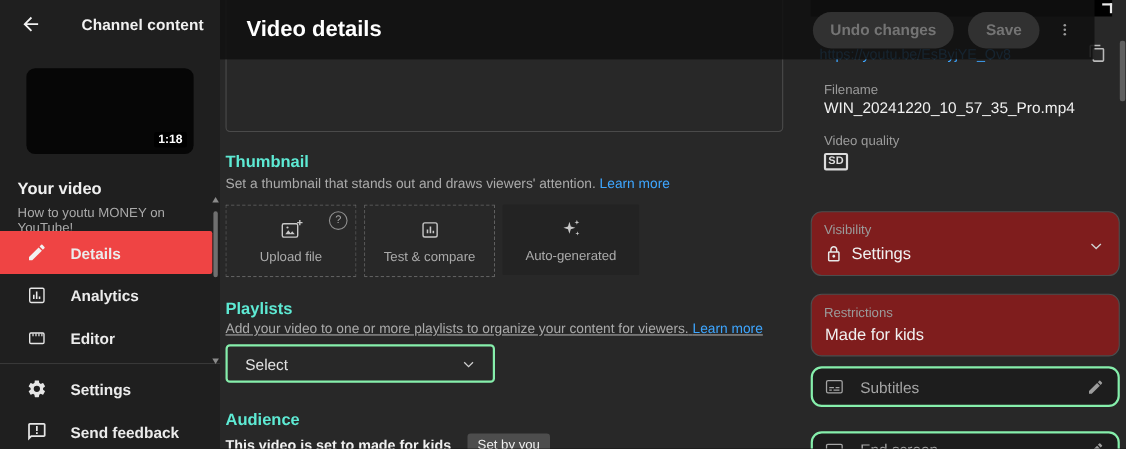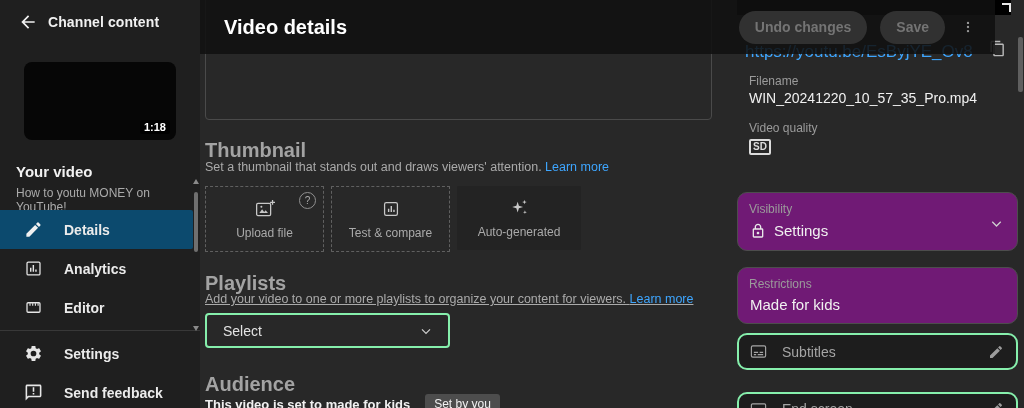--- a/index.html
+++ b/index.html
@@ -2,45 +2,45 @@
 <html><head>
 <meta charset="utf-8">
 <style>
   html,body{margin:0;padding:0;background:#121212;}
   .app{position:relative;width:1024px;height:408px;background:#282828;overflow:hidden;
        font-family:"Liberation Sans",sans-serif;color:#f1f1f1;-webkit-font-smoothing:antialiased;}
   svg{display:block;}
 
   
   .sidebar{position:absolute;left:0;top:0;width:200px;height:408px;background:#1f1f1f;z-index:2;}
-  .back-row{position:absolute;left:18px;top:12px;display:flex;align-items:center;gap:10px;}
+  .back-row{position:absolute;left:18px;top:12px;display:flex;align-items:center;gap:36px;}
   .back-label{font-size:14px;font-weight:700;color:#f1f1f1;letter-spacing:.1px;}
   .video-thumb{position:absolute;left:24px;top:62px;width:152px;height:78px;background:#060606;border-radius:8px;}
   .duration-badge{position:absolute;right:6px;bottom:6px;background:rgba(0,0,0,.85);color:#fff;
                   font-size:11px;font-weight:700;padding:1px 4px;border-radius:2px;}
   .yv-title{position:absolute;left:16px;top:163px;font-size:15px;font-weight:700;color:#f1f1f1;}
   .yv-sub{position:absolute;left:16px;top:186px;font-size:12px;color:#aaa;}
   .nav{position:absolute;left:0;top:210px;width:200px;}
   .nav-item{display:flex;align-items:center;height:39px;padding-left:24px;gap:21px;cursor:pointer;width:169px;}
-  .nav-item.selected{background:#0c4a6e;width:169px;border-radius:0 2px 2px 0;}
+  .nav-item.selected{background:#ef4444;width:169px;border-radius:0 2px 2px 0;}
   .nav-label{font-size:14px;font-weight:700;color:#ebebeb;}
   .nav-divider{position:absolute;left:0;top:330px;width:200px;height:1px;background:#383838;}
   .nav-lower{position:absolute;left:0;top:334px;width:200px;}
   
   .side-sb{position:absolute;left:193px;top:177px;width:6px;height:156px;z-index:3;}
   .sb-arrow-up{position:absolute;left:0;top:2px;width:0;height:0;border-left:3px solid transparent;
                border-right:3px solid transparent;border-bottom:5px solid #8a8a8a;}
   .sb-thumb{position:absolute;left:1px;top:15px;width:4px;height:60px;background:#6f6f6f;border-radius:2px;}
   .sb-arrow-down{position:absolute;left:0;bottom:2px;width:0;height:0;border-left:3px solid transparent;
                border-right:3px solid transparent;border-top:5px solid #8a8a8a;}
 
   
   .desc-box{position:absolute;left:205px;top:-42px;width:505px;height:160px;border:1px solid #4a4a4a;
             border-radius:4px;background:transparent;z-index:1;}
-  .section-heading{font-size:20px;font-weight:700;color:#a3a3a3;}
+  .section-heading{font-size:15px;font-weight:700;color:#5eead4;}
   .section-desc{font-size:12.5px;color:#aaa;}
   .link-blue{color:#3ea6ff;cursor:pointer;}
   .h-thumbnail{position:absolute;left:205px;top:139px;}
   .d-thumbnail{position:absolute;left:205px;top:160px;}
   .thumb-cards{position:absolute;left:205px;top:186px;display:flex;gap:7px;}
   .thumb-card{position:relative;width:117px;height:64px;border:1px dashed #606060;border-radius:1px;
               display:flex;flex-direction:column;align-items:center;justify-content:center;gap:7px;cursor:pointer;}
   .thumb-card.filled{width:124px;border:none;background:#232323;}
   .thumb-card-label{font-size:12px;color:#aaa;}
   .help-circle{position:absolute;top:5px;right:7px;width:15px;height:15px;border:1px solid #909090;border-radius:50%;
@@ -52,30 +52,30 @@
               padding:0 14px 0 16px;box-sizing:border-box;cursor:pointer;}
   .select-label{font-size:14px;color:#e3e3e3;}
   .h-audience{position:absolute;left:205px;top:373px;}
   .audience-row{position:absolute;left:205px;top:394px;display:flex;align-items:center;gap:15px;}
   .audience-status{font-size:13px;font-weight:700;color:#f1f1f1;}
   .set-chip{background:#4d4d4d;color:#f1f1f1;font-size:12px;padding:3px 9px;border-radius:3px;}
 
   
   .player-sliver{position:absolute;left:737px;top:0;width:274px;height:15px;background:#000;z-index:1;}
   .player-corner{position:absolute;left:265px;top:3px;width:7px;height:7px;border-top:2px solid #e8e8e8;border-right:2px solid #e8e8e8;}
-  .video-link{position:absolute;left:745px;top:42px;width:230px;font-size:17px;color:#3ea6ff;
+  .video-link{position:absolute;left:745px;top:42px;width:230px;font-size:13px;color:#3ea6ff;
               white-space:nowrap;overflow:hidden;z-index:1;}
   .copy-btn{position:absolute;left:989px;top:39px;z-index:1;cursor:pointer;}
   .meta-label{font-size:12px;color:#9b9b9b;}
   .filename-label{position:absolute;left:749px;top:74px;}
   .filename-value{position:absolute;left:749px;top:90px;font-size:14px;color:#f1f1f1;}
   .quality-label{position:absolute;left:749px;top:121px;}
   .sd-badge{position:absolute;left:749px;top:139px;border:2px solid #dcdcdc;border-radius:2px;
             font-size:10px;font-weight:700;color:#dcdcdc;padding:0px 2px;line-height:12px;}
-  .panel-card{position:absolute;left:737px;width:281px;background:#701a75;border:1px solid #4d4d4d;
+  .panel-card{position:absolute;left:737px;width:281px;background:#7f1d1d;border:1px solid #4d4d4d;
               border-radius:10px;box-sizing:border-box;}
   .card-visibility{top:192px;height:59px;cursor:pointer;}
   .card-restrictions{top:267px;height:57px;}
   .card-label{position:absolute;left:11px;top:9px;font-size:12px;color:#9b9b9b;}
   .card-value-row{position:absolute;left:12px;top:29px;display:flex;align-items:center;gap:8px;}
   .card-value{font-size:15px;color:#f1f1f1;}
   .card-chevron{position:absolute;right:12px;top:22px;}
   .restr-value{position:absolute;left:12px;top:28px;font-size:15px;color:#f1f1f1;}
   .row-card{position:absolute;left:737px;width:281px;background:#1d1d1d;border:2px solid #86efac;
             border-radius:10px;box-sizing:border-box;display:flex;align-items:center;

